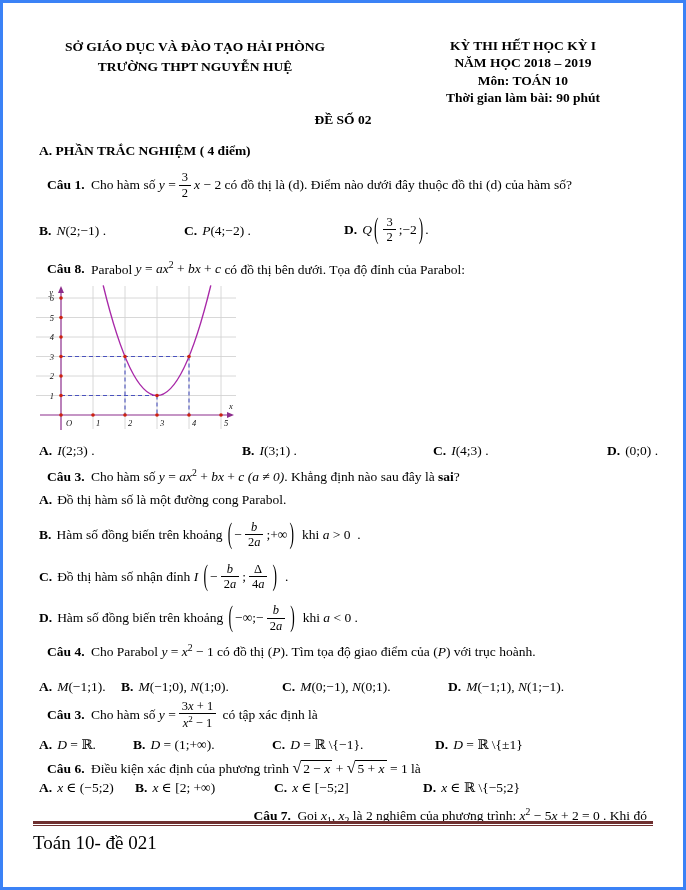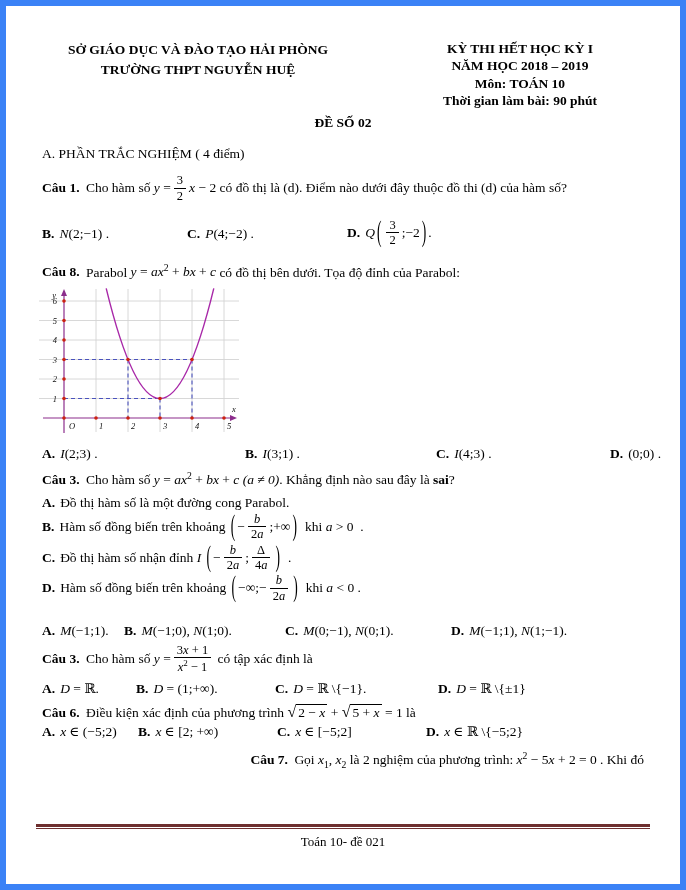--- a/index.html
+++ b/index.html
@@ -1,60 +1,60 @@
 <!DOCTYPE html>
 <html><head>
 <meta charset="utf-8">
 <style>
   html,body{margin:0;padding:0;background:#fff;}
   .page{
     position:relative;width:686px;height:890px;box-sizing:border-box;
-    padding:34px 36px 0 36px;background:#fff;border:6px solid #3b82f6;
+    padding:34px 36px 0 36px;background:#fff;border:3px solid #3b82f6;
     font-family:"Liberation Serif","DejaVu Serif","DejaVu Sans",serif;
     font-size:13.5px;color:#000;overflow:hidden;line-height:1.3;
   }
   .hdr{display:flex;justify-content:space-between;font-weight:bold;}
   .hdr-left{width:312px;text-align:center;line-height:1.45;}
   .hdr-right{width:248px;text-align:center;line-height:1.28;}
   .exam-code{text-align:center;font-weight:bold;margin-top:5px;}
-  .section{font-weight:normal;margin-top:13px;}
+  .section{font-weight:bold;margin-top:13px;}
   .qline{margin:0;}
-  .qkey{font-weight:bold;margin-right:3px;}
+  .qkey{font-weight:bold;margin-right:3px;margin-left:8px;}
   .opts{display:grid;align-items:center;}
   .okey{font-weight:bold;margin-right:5px;}
   .opt{white-space:nowrap;}
   .frac{display:inline-flex;flex-direction:column;align-items:stretch;text-align:center;
         vertical-align:middle;line-height:1.15;font-size:12.5px;margin:0 3px;position:relative;top:-1px;}
   .frac .num{border-bottom:1px solid #000;padding:0 3px;}
   .frac .den{padding:0 3px;}
   .bp{display:inline-block;transform:scaleY(2.15);transform-origin:55% 52%;margin:0 2px;}
   .sqrt{white-space:nowrap;}
   .sqrt .rs{font-size:16px;}
   .sqrt .re{border-top:1px solid #000;padding:0 2px;}
   .post{margin-left:6px;}
   sup{font-size:0.72em;} sub{font-size:0.72em;}
   .q1-line{margin-top:12px;}
   .q1-opts{grid-template-columns:145px 160px 145px auto;margin-top:15px;}
   .q2-line{margin-top:13px;}
   .graph{margin:6px 0 0 -6px;width:206px;height:150px;}
   .q2-opts{grid-template-columns:160px 148px 131px auto;margin-top:8px;gap:43px;}
   .q3-line{margin-top:7px;}
   .q3-opt{margin-top:6px;}
-  .q3-opt.tight{margin-top:1px;}
+  .q3-opt.tight{margin-top:12px;}
   .q4-line{margin-top:7px;}
   .q4-opts{grid-template-columns:82px 161px 166px auto;margin-top:18px;}
   .q5-line{margin-top:4px;}
   .q5-opts{grid-template-columns:94px 139px 163px auto;margin-top:4px;}
   .q6-line{margin-top:5px;}
   .q6-opts{grid-template-columns:96px 139px 149px auto;margin-top:0;}
   .q7-line{margin-top:9px;text-align:right;}
   .footer{position:absolute;left:30px;right:30px;top:818px;}
   .rule-thick{height:3px;background:#6e2f2f;}
   .rule-thin{height:1px;background:#6e2f2f;margin-top:1px;}
-  .footer-row{display:flex;justify-content:center;margin-top:5px;font-size:13px;}
+  .footer-row{display:flex;justify-content:flex-start;margin-top:5px;font-size:19px;}
 </style>
 </head>
 <body>
 
 <div class="page">
 
   <div class="hdr">
     <div class="hdr-left">
       <div>SỞ GIÁO DỤC VÀ ĐÀO TẠO HẢI PHÒNG</div>
       <div>TRƯỜNG THPT NGUYỄN HUỆ</div>
@@ -184,20 +184,24 @@
       </span><span class="bp">)</span><span class="post">.</span>
   </p>
   <p class="qline q3-opt tight">
     <b class="okey">D.</b><span>Hàm số đồng biến trên khoảng</span>
     <span class="bp">(</span><span>−∞;−</span><span class="frac">
         <span class="num"><i>b</i></span>
         <span class="den">2<i>a</i></span>
       </span><span class="bp">)</span><span class="post">khi <i>a</i> &lt; 0 .</span>
   </p>
 
+  <p class="qline q4-line">
+    <b class="qkey">Câu 4.</b>
+    <span>Cho Parabol <i>y</i> = <i>x</i><sup>2</sup> − 1 có đồ thị (<i>P</i>). Tìm tọa độ giao điểm của (<i>P</i>) với trục hoành.</span>
+  </p>
   <div class="opts q4-opts">
     <span class="opt"><b class="okey">A.</b><span><i>M</i>(−1;1).</span></span>
     <span class="opt"><b class="okey">B.</b><span><i>M</i>(−1;0), <i>N</i>(1;0).</span></span>
     <span class="opt"><b class="okey">C.</b><span><i>M</i>(0;−1), <i>N</i>(0;1).</span></span>
     <span class="opt"><b class="okey">D.</b><span><i>M</i>(−1;1), <i>N</i>(1;−1).</span></span>
   </div>
 
   <p class="qline q5-line">
     <b class="qkey">Câu 3.</b>
     <span>Cho hàm số</span>

